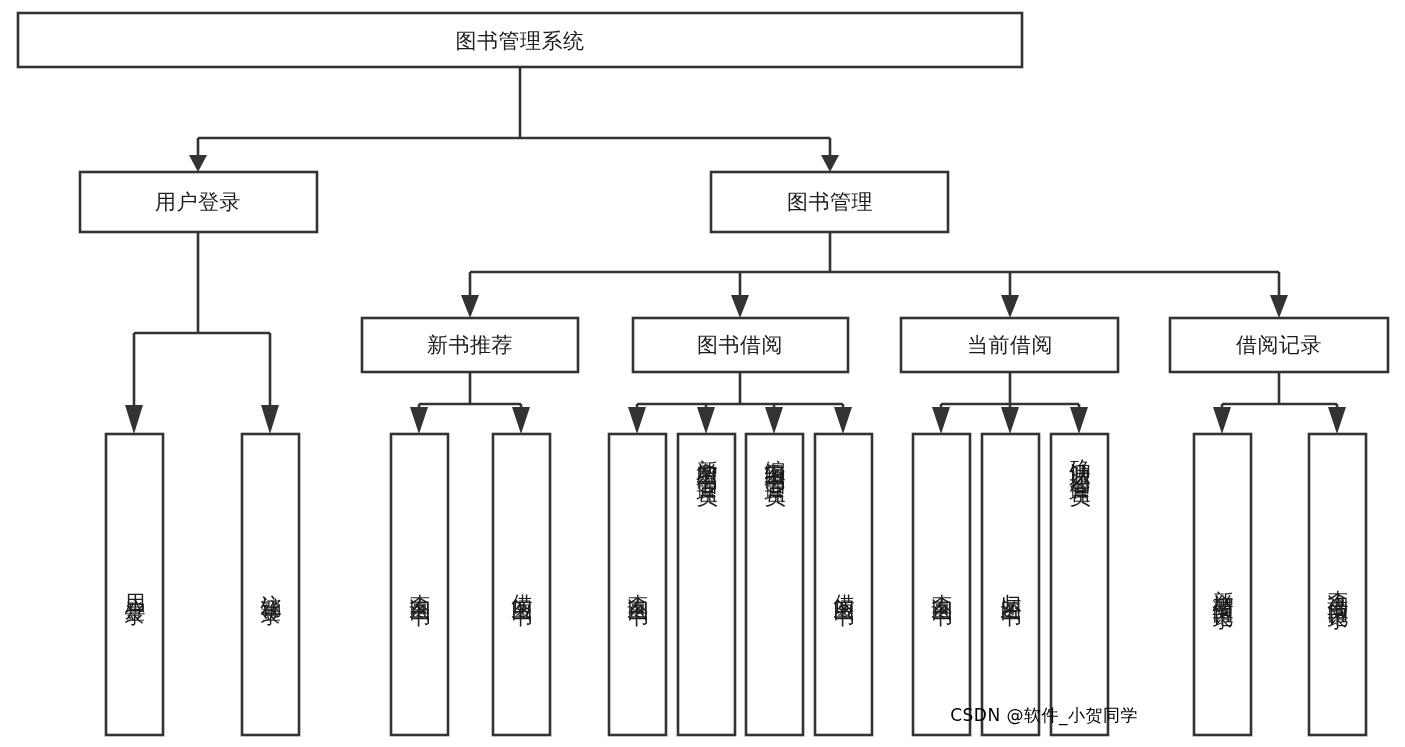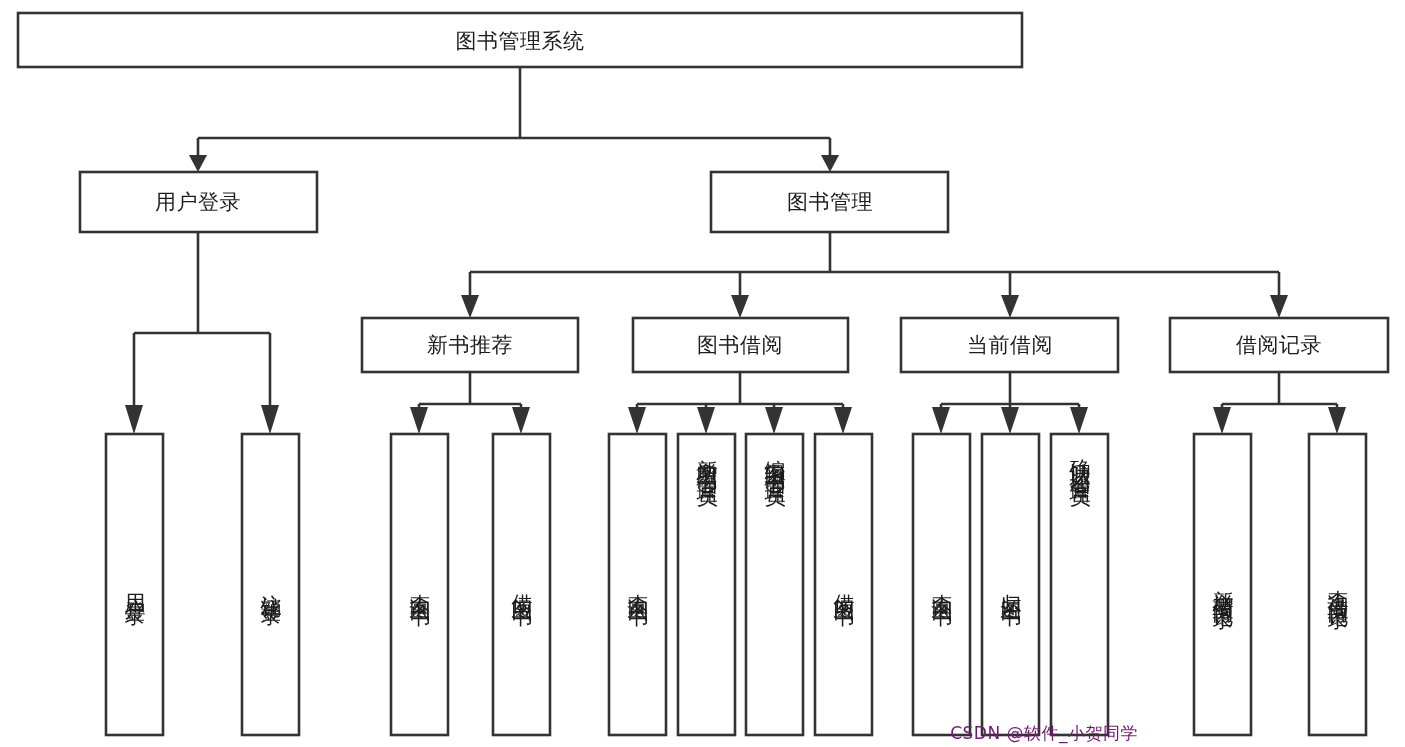--- a/index.html
+++ b/index.html
@@ -65,24 +65,24 @@
     align-items: center;
     justify-content: center;
     text-align: center;
     white-space: nowrap;
     pointer-events: none;
     user-select: none;
   }
   .watermark {
     position: absolute;
     right: 8px;
-    bottom: 2px;
+    bottom: 20px;
     font-family: "DejaVu Sans", "Liberation Sans", sans-serif;
     font-size: 17px;
-    color: #701a75;
+    color: #000000;
     letter-spacing: 0.5px;
     white-space: nowrap;
   }
 </style>
 </head>
 <body>
 
 <div id="diagram-root">
 
   <svg id="flowchart" viewBox="0 0 1405 747">

